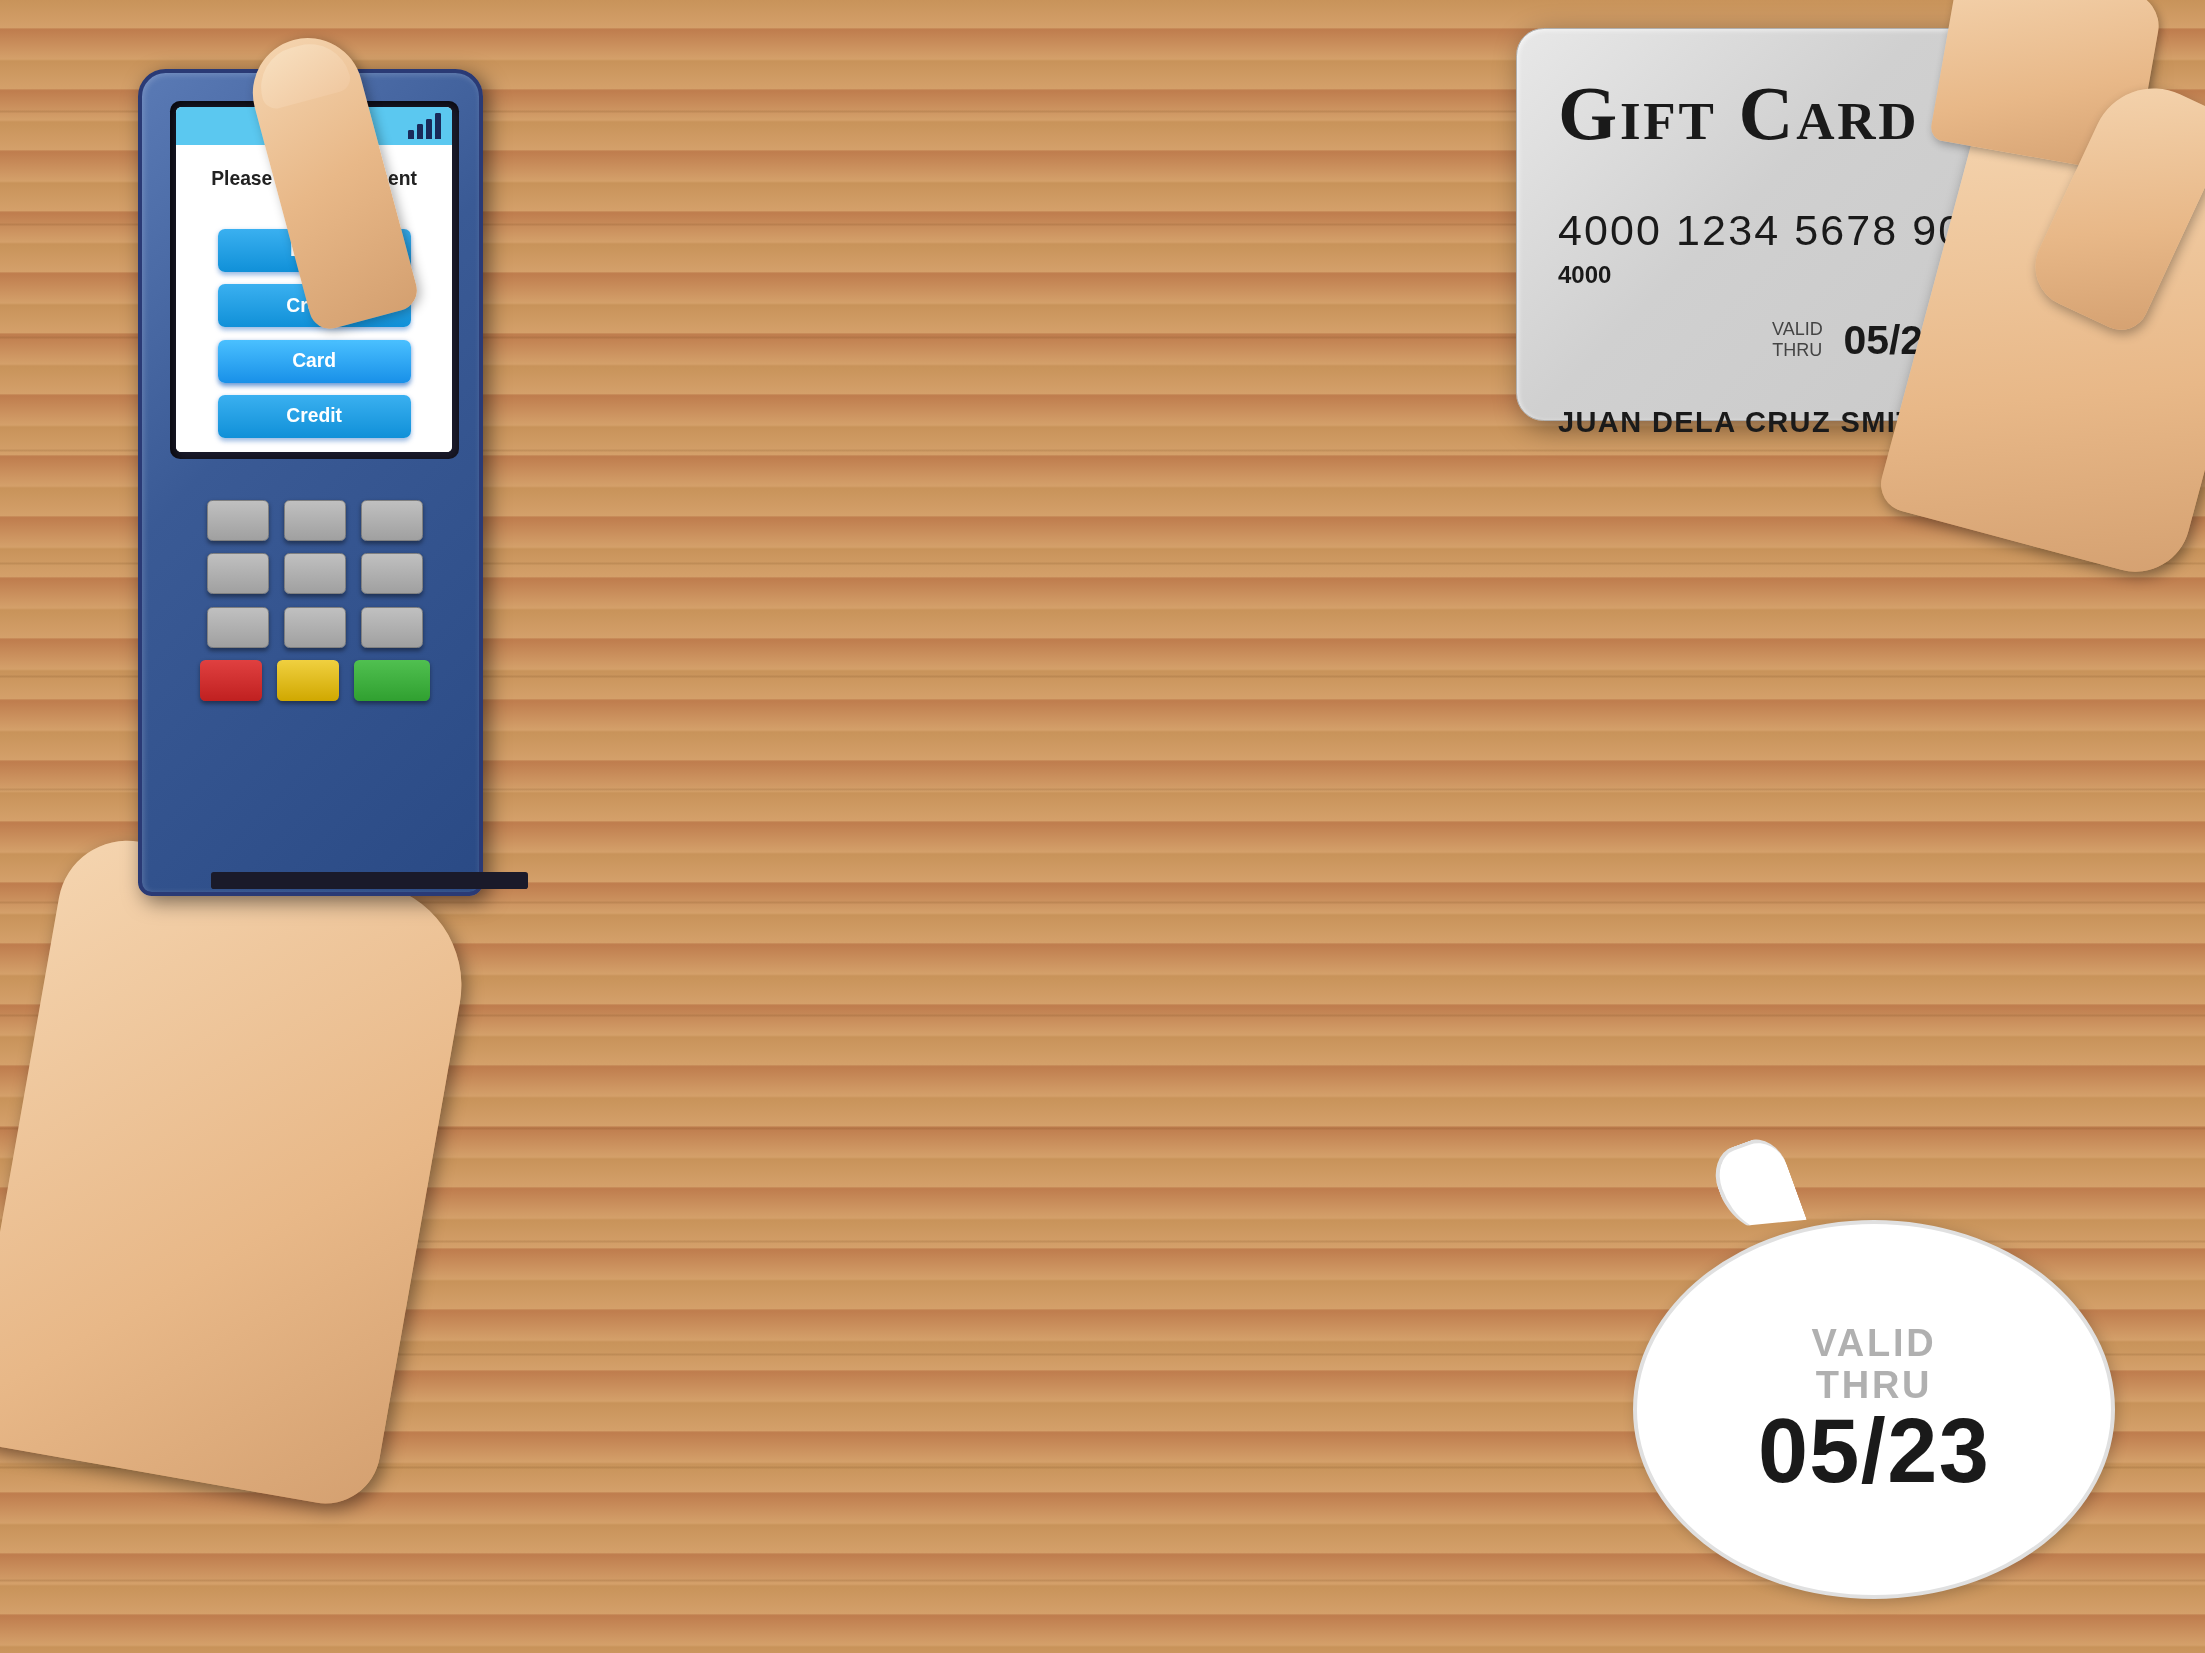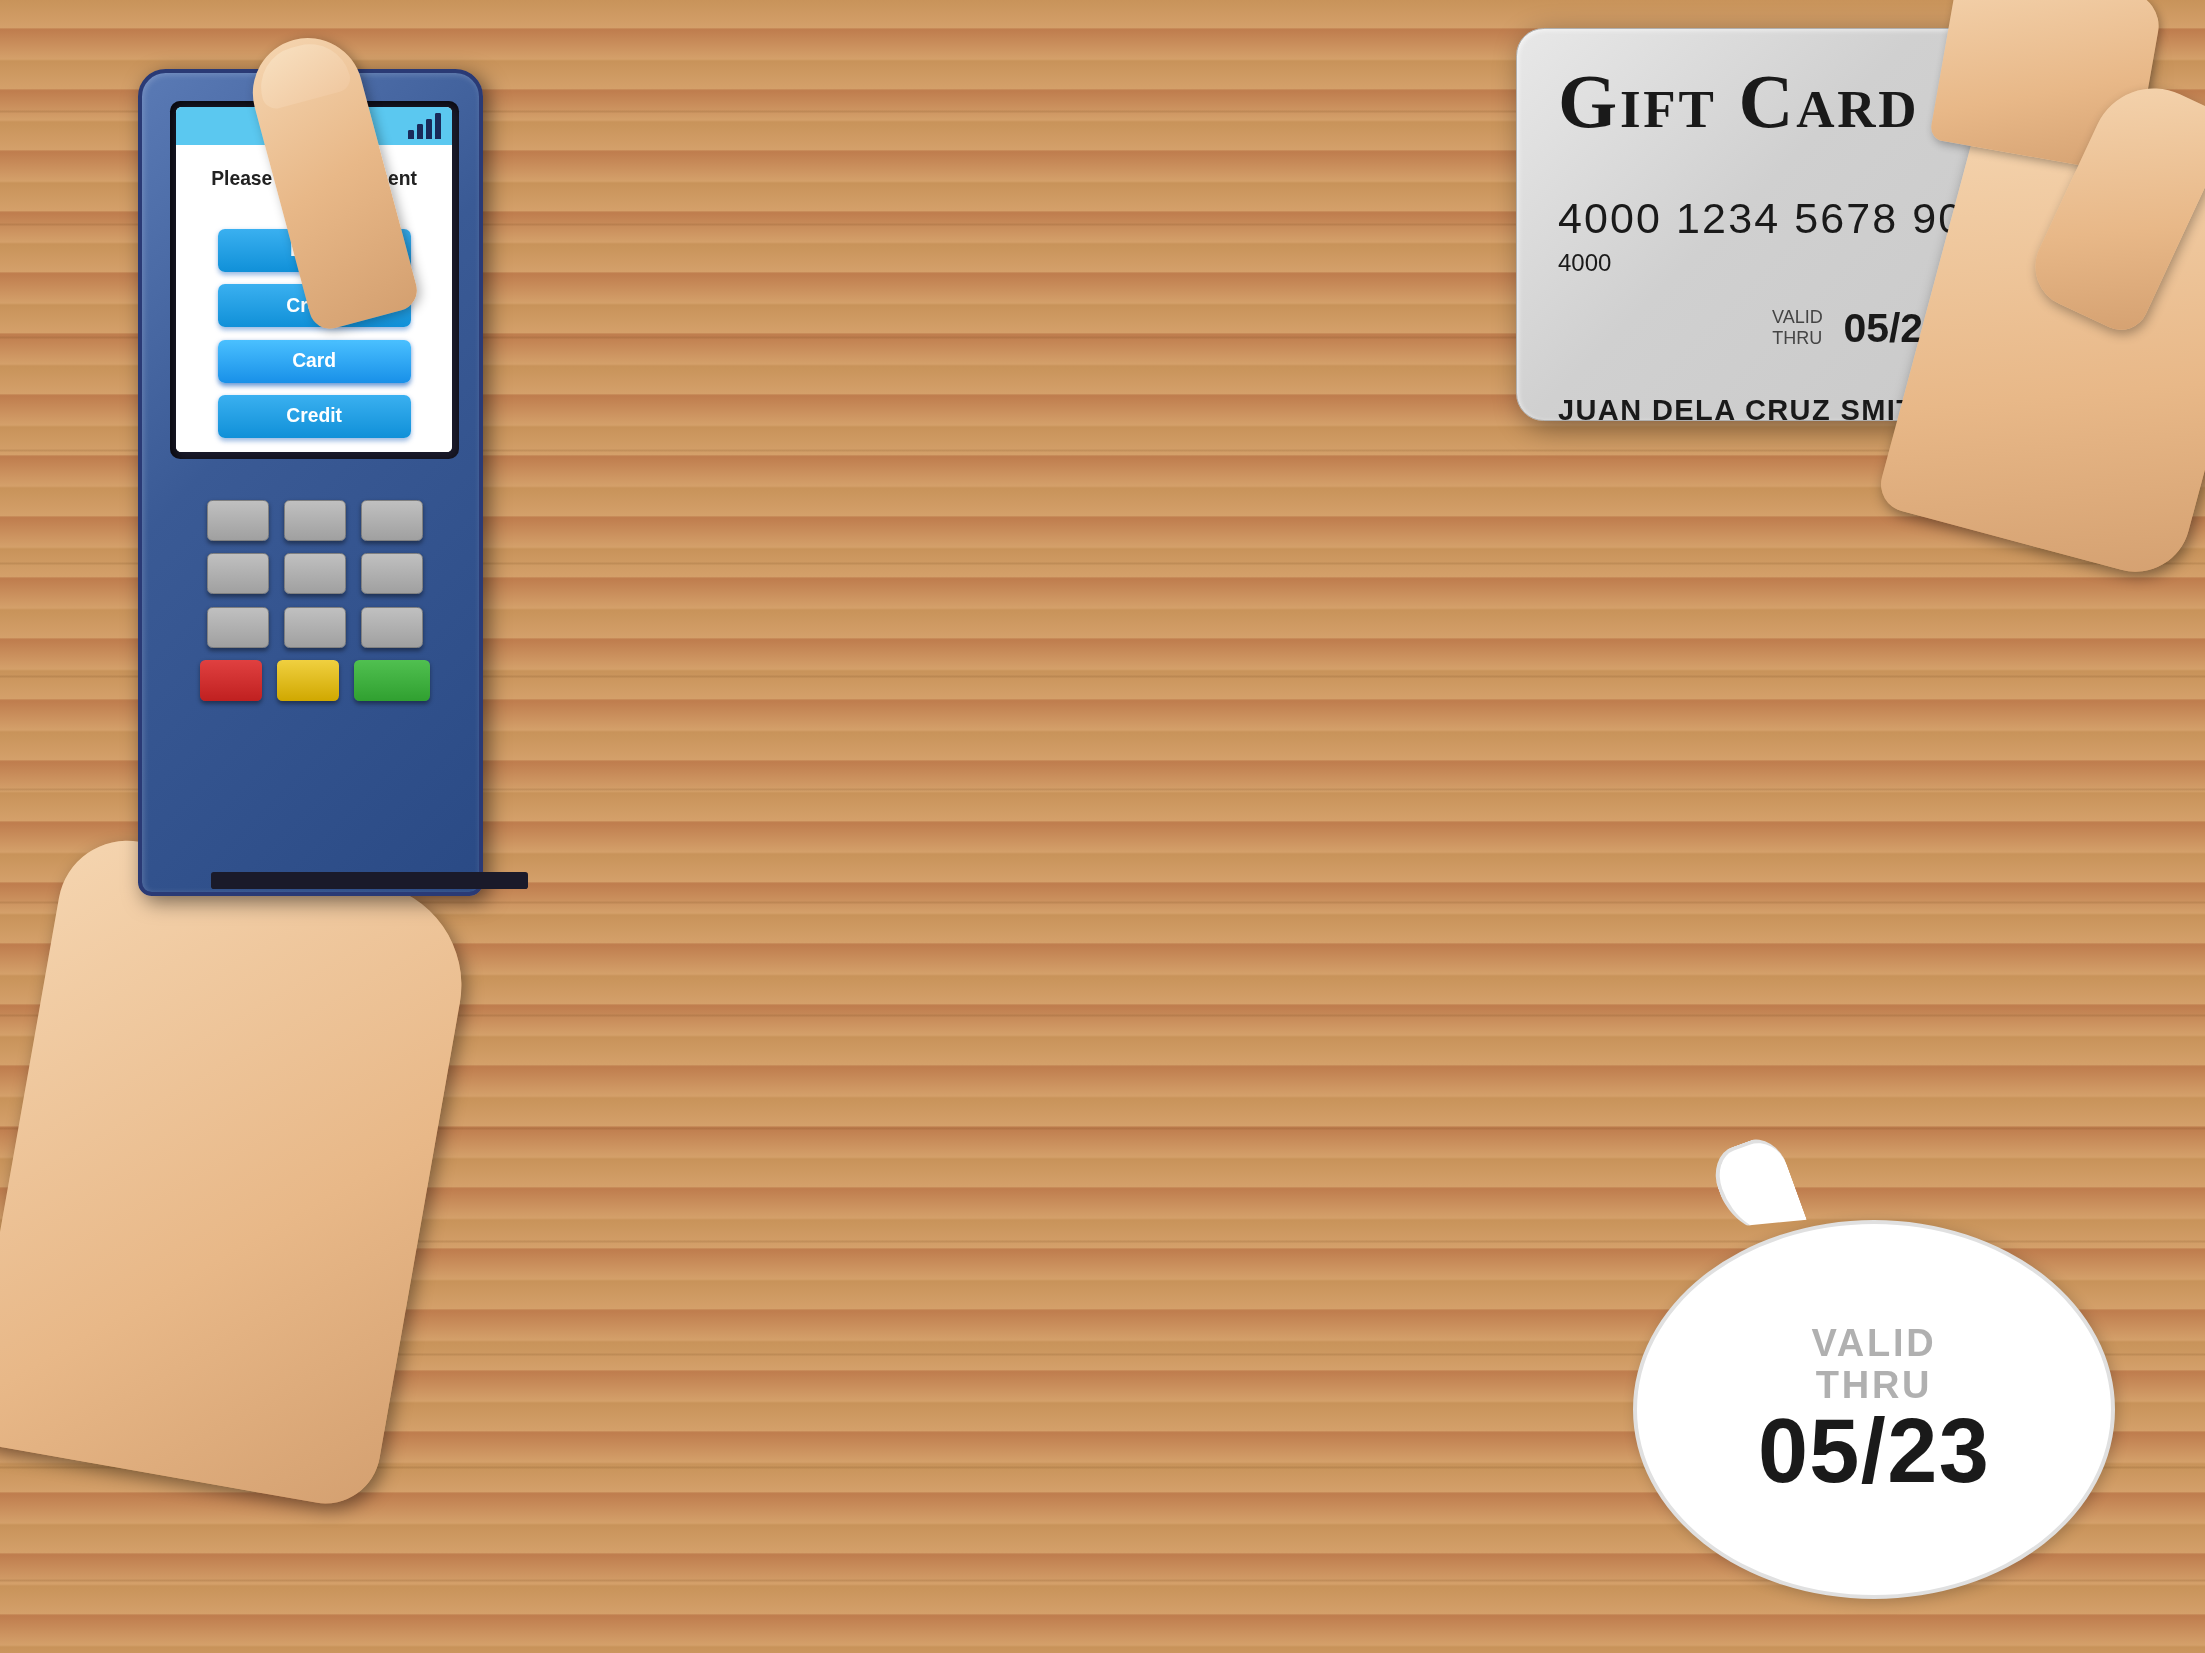--- a/index.html
+++ b/index.html
@@ -237,21 +237,21 @@
     
     .gift-card {
       position: absolute;
       top: 27.6px;
       right: 69px;
       width: 620px;
       height: 393px;
       background: linear-gradient(135deg, #e8e8e8 0%, #d0d0d0 40%, #c8c8c8 100%);
       border-radius: 27.6px;
       box-shadow: 6.9px 6.9px 27.6px rgba(0,0,0,0.4), inset 1.4px 1.4px 5.5px rgba(255,255,255,0.6);
-      padding: 34px 41px;
+      padding: 46px 41px;
       display: flex;
       flex-direction: column;
       justify-content: space-between;
       border: 1.4px solid #b0b0b0;
       gap: 35px;
     }
 
     .gift-card-title {
       font-size: 76px;
       font-weight: 900;
@@ -267,20 +267,21 @@
       color: #1a1a1a;
       letter-spacing: 2.1px;
       font-weight: 400;
       margin-top: 20.7px;
     }
 
     .gift-card-sub {
       font-size: 24px;
       color: #1a1a1a;
       margin-top: 5.5px;
+      font-weight: bold;
     }
 
     .gift-card-validity-row {
       display: flex;
       align-items: center;
       gap: 20.7px;
       margin-left: 214px;
       margin-top: -6.9px;
     }
 

